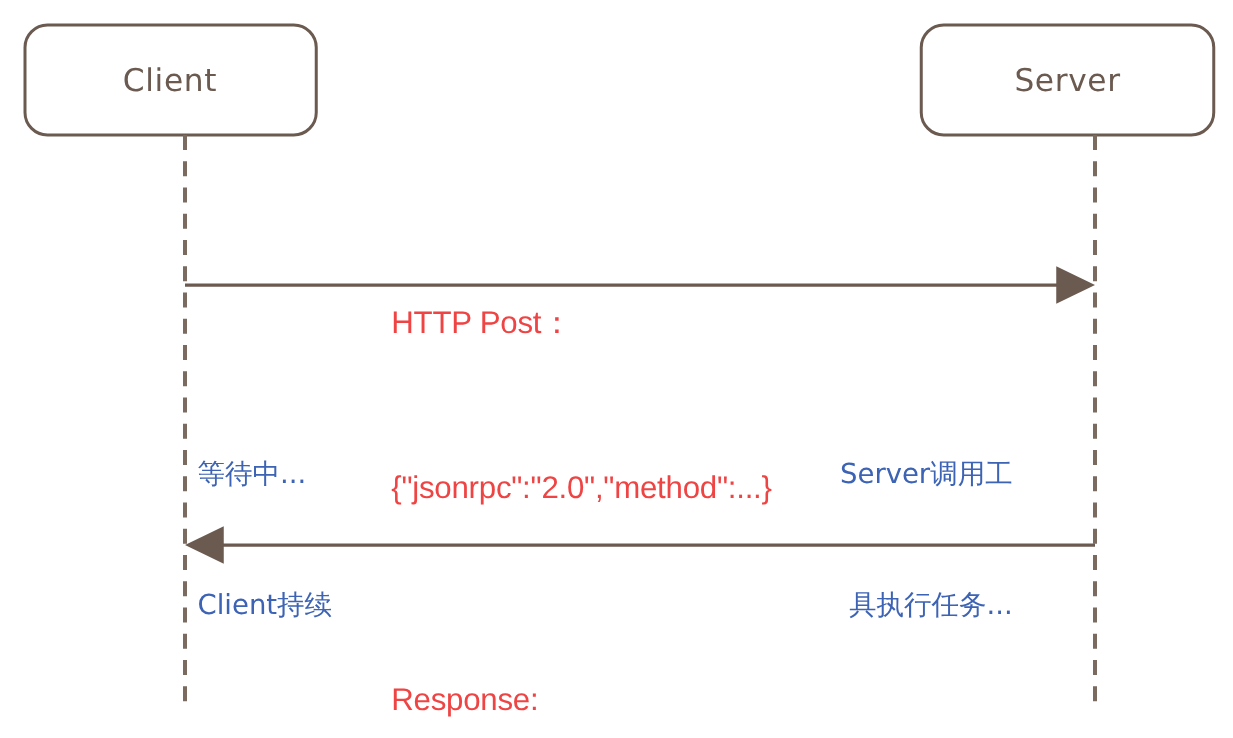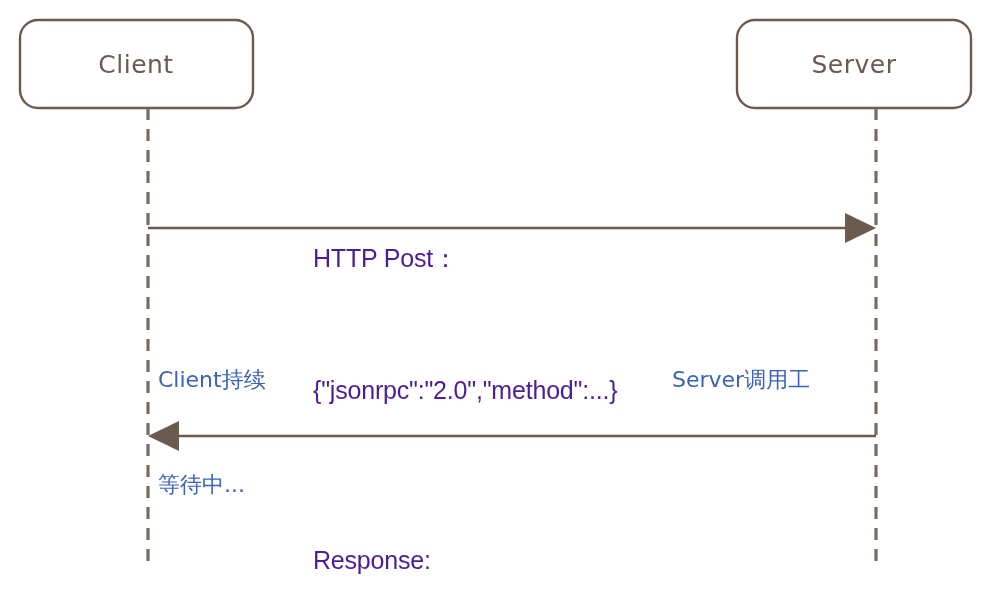--- a/index.html
+++ b/index.html
@@ -25,21 +25,21 @@
     height: 590px;
   }
   .actor-label {
     font-family: "DejaVu Sans", sans-serif;
     font-size: 25px;
     fill: #6b5a50;
     letter-spacing: 0.5px;
   }
   .msg-text {
     position: absolute;
-    color: #4c1d95;
+    color: #ef4444;
     font-family: "Liberation Sans", sans-serif;
     font-size: 25px;
     line-height: 44px;
     white-space: pre;
     letter-spacing: -0.2px;
   }
   .note-text {
     position: absolute;
     color: #3c63b4;
     font-family: "DejaVu Sans", sans-serif;
@@ -81,21 +81,22 @@
     <div>HTTP Post：</div>
     <div>{"jsonrpc":"2.0","method":...}</div>
   </div>
 
   <div id="msg-response-label" class="msg-text">
     <div>Response:</div>
     
   </div>
 
   <div id="note-client-label" class="note-text">
+    <div>等待中...</div>
     <div>Client持续</div>
-    <div>等待中...</div>
   </div>
 
   <div id="note-server-label" class="note-text">
     <div>Server调用工</div>
+    <div>具执行任务...</div>
   </div>
 
 </div>
 
 </body></html>

